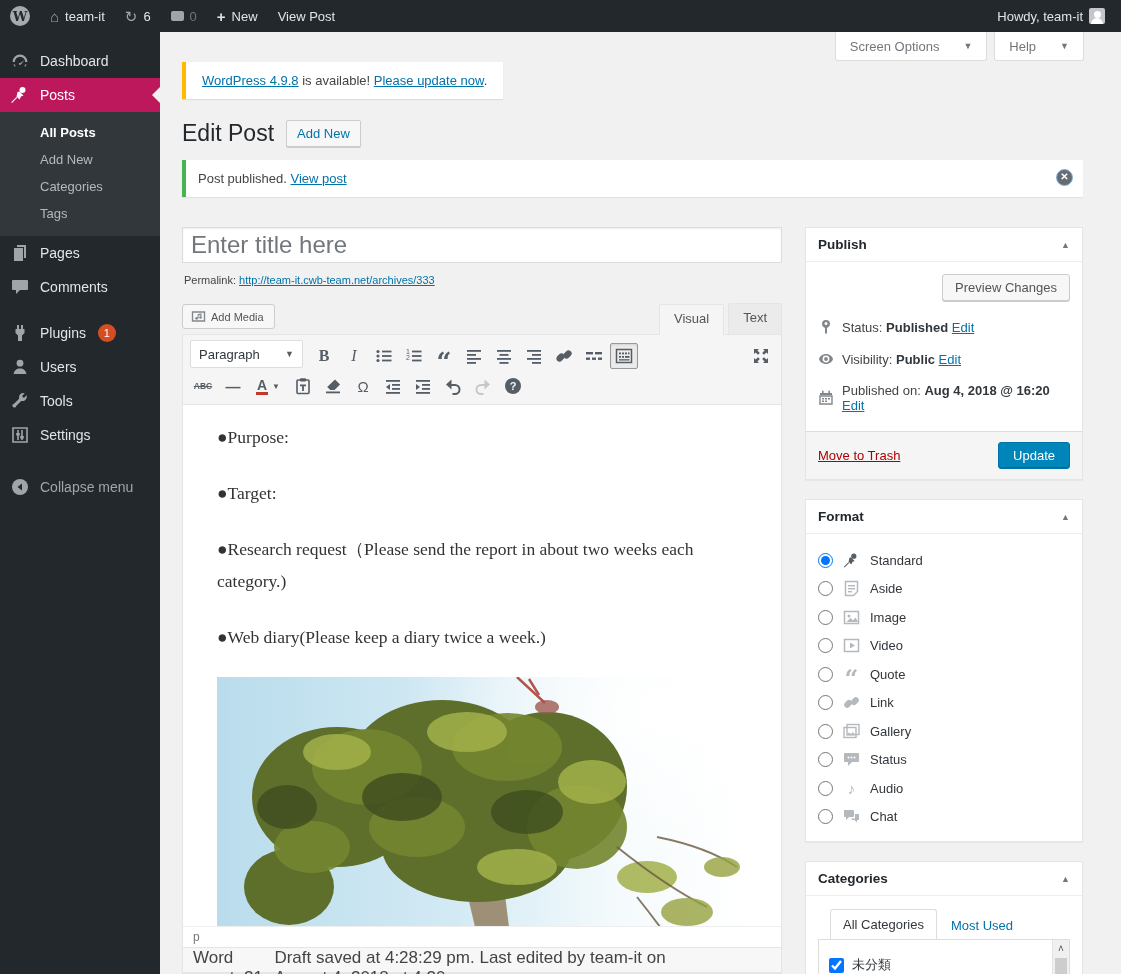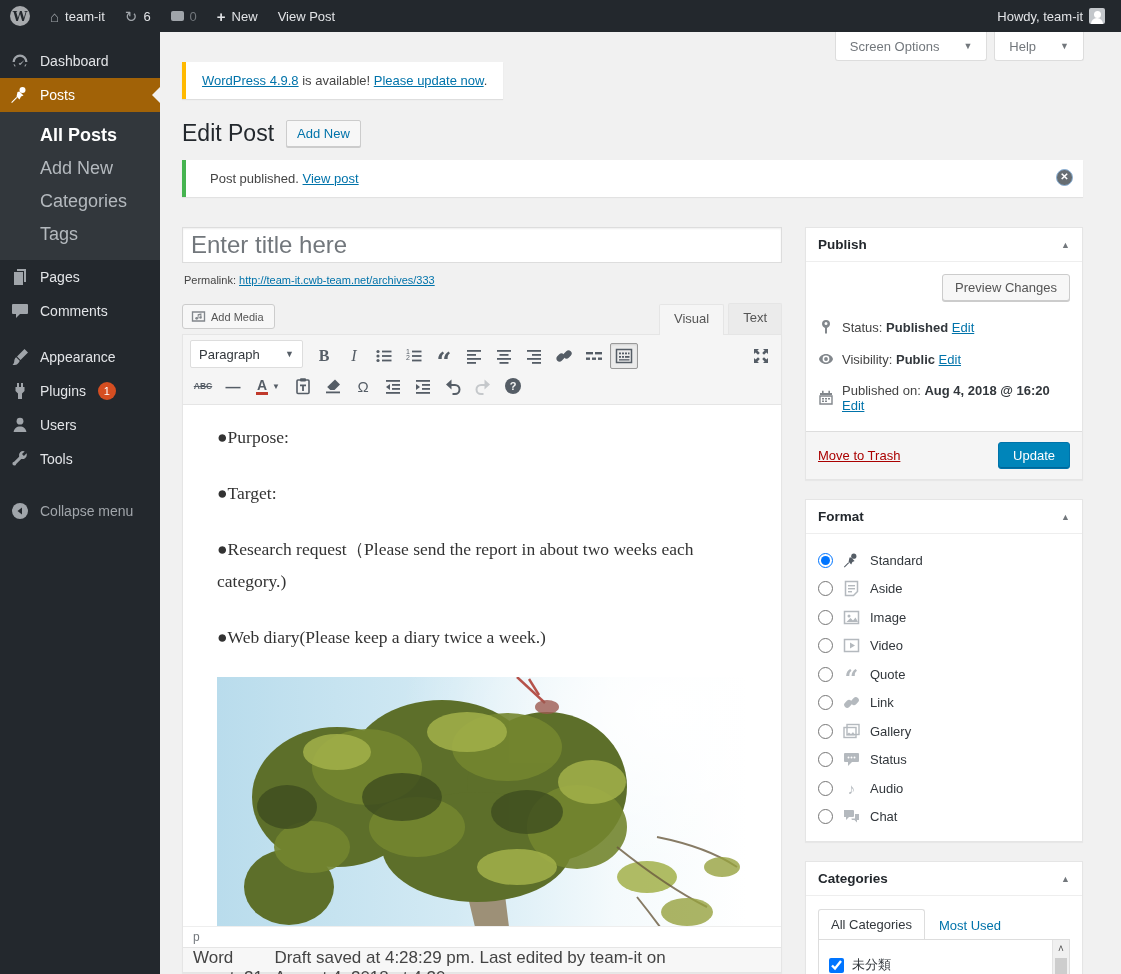--- a/index.html
+++ b/index.html
@@ -17,42 +17,42 @@
   .dim { color:#72777c; }
   .ab-right { margin-left:auto; display:flex; align-items:center; gap:8px; padding-right:12px; }
   .avatar { width:16px; height:16px; background:#c3c7cb; display:inline-block; position:relative; overflow:hidden; border-radius:2px; }
   .avatar i { position:absolute; left:50%; top:3px; width:7px; height:7px; margin-left:-3.5px; border-radius:50%; background:#fff; }
   .avatar b { position:absolute; left:50%; top:10px; width:12px; height:8px; margin-left:-6px; border-radius:6px 6px 0 0; background:#fff; }
 
   
   #sidebar { position:absolute; top:32px; left:0; bottom:0; width:160px; background:#23282d; color:#eee; padding-top:12px; }
   .menu-item { display:flex; align-items:center; gap:10px; padding:8px 10px; font-size:14px; color:#e2e4e7; cursor:pointer; position:relative; height:34px; }
   .menu-item svg { width:20px; height:20px; fill:#a0a5aa; flex:0 0 20px; }
-  .menu-item.active { background:#a16207; color:#fff; }
+  .menu-item.active { background:#be185d; color:#fff; }
   .menu-item.active svg { fill:#fff; }
   .menu-item.active:after { content:''; position:absolute; right:0; top:50%; margin-top:-8px; border:8px solid transparent; border-right-color:#f1f1f1; }
   .submenu { background:#32373c; padding:7px 0 9px; }
-  .submenu a { display:block; padding:6px 20px 6px 40px; color:#b4b9be; text-decoration:none; font-size:18px; }
+  .submenu a { display:block; padding:6px 20px 6px 40px; color:#b4b9be; text-decoration:none; font-size:13px; }
   .submenu a.current { color:#fff; font-weight:bold; }
   .badge { background:#d54e21; color:#fff; border-radius:50%; min-width:18px; height:18px; display:inline-flex; align-items:center; justify-content:center; font-size:11px; margin-left:2px; }
   .menu-sep { height:12px; }
   .collapse-item { margin-top:18px; color:#a0a5aa; }
 
   
   #screen-meta { position:absolute; top:32px; right:37px; display:flex; gap:7px; z-index:40; }
   .meta-tab { background:#fff; border:1px solid #ddd; border-top:none; color:#72777c; padding:6px 14px; font-size:13px; display:flex; gap:24px; align-items:center; border-radius:0 0 3px 3px; cursor:pointer; height:29px; }
   .meta-tab .arr { font-size:9px; color:#72777c; }
 
   
   #wpcontent { position:absolute; left:160px; top:32px; right:0; bottom:0; padding:30px 38px 0 22px; }
   .update-nag { display:inline-block; background:#fff; border-left:4px solid #ffb900; box-shadow:0 1px 1px rgba(0,0,0,.08); padding:11px 16px; font-size:13px; color:#444; }
   .page-title-row { margin-top:20px; display:flex; align-items:center; gap:12px; }
   h1.page-title { font-size:23px; font-weight:400; color:#23282d; line-height:29px; }
   .page-title-action { background:#f7f7f7; border:1px solid #ccc; border-radius:2px; color:#0073aa; font-size:13px; padding:5px 10px; cursor:pointer; text-decoration:none; box-shadow:0 1px 0 #ccc; }
-  .notice-success { margin-top:12px; background:#fff; border-left:4px solid #46b450; box-shadow:0 1px 1px rgba(0,0,0,.06); padding:11px 38px 11px 24px; position:relative; }
+  .notice-success { margin-top:12px; background:#fff; border-left:4px solid #46b450; box-shadow:0 1px 1px rgba(0,0,0,.06); padding:11px 38px 11px 12px; position:relative; }
   .dismiss { position:absolute; right:10px; top:9px; width:17px; height:17px; border-radius:50%; background:#666d72; border:1.5px solid #8ab0d6; color:#fff; font-size:10px; line-height:14px; text-align:center; cursor:pointer; font-weight:bold; }
 
   .columns { display:flex; margin-top:30px; gap:23px; align-items:flex-start; }
   .col-main { width:600px; flex:0 0 600px; }
   .col-side { width:278px; flex:0 0 278px; }
 
   
   #title { width:100%; height:36px; border:1px solid #ddd; box-shadow:inset 0 1px 2px rgba(0,0,0,.07); padding:3px 8px; font-size:24px; font-family:"Liberation Sans",sans-serif; color:#a21caf; background:#fff; outline:none; }
   #title::placeholder { color:#72777c; opacity:1; }
   .permalink-row { margin:11px 0 0 2px; font-size:11px; color:#444; }
@@ -113,21 +113,21 @@
   .button-primary { margin-left:auto; background:#0085ba; border:1px solid #0073aa; box-shadow:inset 0 -1px 0 #006799; color:#fff; border-radius:3px; padding:5px 14px; font-size:13px; cursor:pointer; }
 
   .fmt-row { display:flex; align-items:center; gap:9px; height:28.5px; color:#32373c; cursor:pointer; }
   .fmt-row input { width:15px; height:15px; }
   .fmt-ico { width:19px; display:flex; justify-content:center; color:#b4b9be; font-size:15px; }
   .fmt-ico svg { width:17px; height:17px; fill:#b4b9be; }
   .fmt-ico.dark svg { fill:#555d66; }
   .fmt-quote { font-family:"DejaVu Serif",serif; font-size:24px; line-height:6px; padding-top:10px; font-weight:bold; }
 
   .cat-tabs { display:flex; align-items:flex-end; padding:2px 0 0; position:relative; top:1px; }
-  .cat-tab-active { background:#fff; border:1px solid #ddd; border-bottom:1px solid #fff; padding:7px 12px; color:#32373c; border-radius:3px 3px 0 0; cursor:pointer; }
+  .cat-tab-active { background:#fff; border:1px solid #ddd; border-bottom:1px solid #fff; padding:7px 12px; color:#32373c; border-radius:3px 3px 0 0; cursor:pointer;margin-left:12px; }
   .cat-tab-link { padding:7px 14px; cursor:pointer; }
   .cat-panel { border:1px solid #ddd; background:#fff; height:130px; position:relative; padding:12px 28px 0 10px; }
   .cat-item { display:flex; align-items:center; gap:8px; padding:4px 0; color:#32373c; font-size:13px; }
   .cat-item input { width:15px; height:15px; }
   .fake-scrollbar { position:absolute; top:0; right:0; width:17px; bottom:0; background:#f0f0f0; border-left:1px solid #e3e3e3; }
   .fake-scrollbar .up { height:17px; display:flex; align-items:center; justify-content:center; color:#505050; font-size:10px; background:#f0f0f0; }
   .fake-scrollbar .thumb { margin:1px 2px; height:38px; background:#cdcdcd; }
 </style>
 </head>
 <body>
@@ -201,43 +201,45 @@
     <svg viewBox="0 0 20 20">
         <path d="M3 3h14a1 1 0 011 1v8a1 1 0 01-1 1h-7l-4 4v-4H3a1 1 0 01-1-1V4a1 1 0 011-1z"></path>
       </svg>
     <span>Comments</span>
   </div>
 
   <div class="menu-sep"></div>
 
   <div class="menu-item">
     <svg viewBox="0 0 20 20">
-        <path d="M14.5 2l3.5 3.5-7.5 7.5-3.5-3.5zM6.2 10.3l3.5 3.5s-.8 2.6-2.8 3.6c-1.4.7-4.4.6-4.4.6s1.6-1.8 1.7-3.3c.1-1.7.5-3.4 2-4.4z"></path>
-      </svg>
-    <span>Appearance</span>
-  </div>
-  <div class="menu-item">
-    <svg viewBox="0 0 20 20">
         <path d="M7 2h2v4h2V2h2v4h1.5v4L12 12.5V18H8v-5.5L5.5 10V6H7z"></path>
       </svg>
     <span>Plugins</span>
     <span class="badge">1</span>
   </div>
   <div class="menu-item">
     <svg viewBox="0 0 20 20">
         <circle cx="10" cy="6.2" r="3.4"></circle>
         <path d="M3.6 17c.5-3.6 3-5.6 6.4-5.6s5.9 2 6.4 5.6z"></path>
       </svg>
     <span>Users</span>
   </div>
   <div class="menu-item">
     <svg viewBox="0 0 20 20">
         <path d="M16.8 5.8a4.3 4.3 0 01-5.6 4.1l-5 5a1.9 1.9 0 11-2.1-2.1l5-5a4.3 4.3 0 015.6-5.4L12 5.1l1.9 1.9 2.7-2.7c.2.5.2 1 .2 1.5z"></path>
       </svg>
     <span>Tools</span>
+  </div>
+  <div class="menu-item">
+    <svg viewBox="0 0 20 20">
+        <path d="M3 3h14v14H3z" fill="none" stroke="#a0a5aa" stroke-width="1.6"></path>
+        <path d="M7.2 5h1.6v10H7.2zM11.2 5h1.6v10h-1.6z"></path>
+        <path d="M6.2 8h3.6v2.4H6.2zM10.2 11h3.6v2.4h-3.6z"></path>
+      </svg>
+    <span>Settings</span>
   </div>
 
   <div class="menu-item collapse-item">
     <svg viewBox="0 0 20 20">
         <circle cx="10" cy="10" r="8"></circle>
         <path d="M12 6.5v7L7.5 10z" fill="#23282d"></path>
       </svg>
     <span>Collapse menu</span>
   </div>
 </div>

